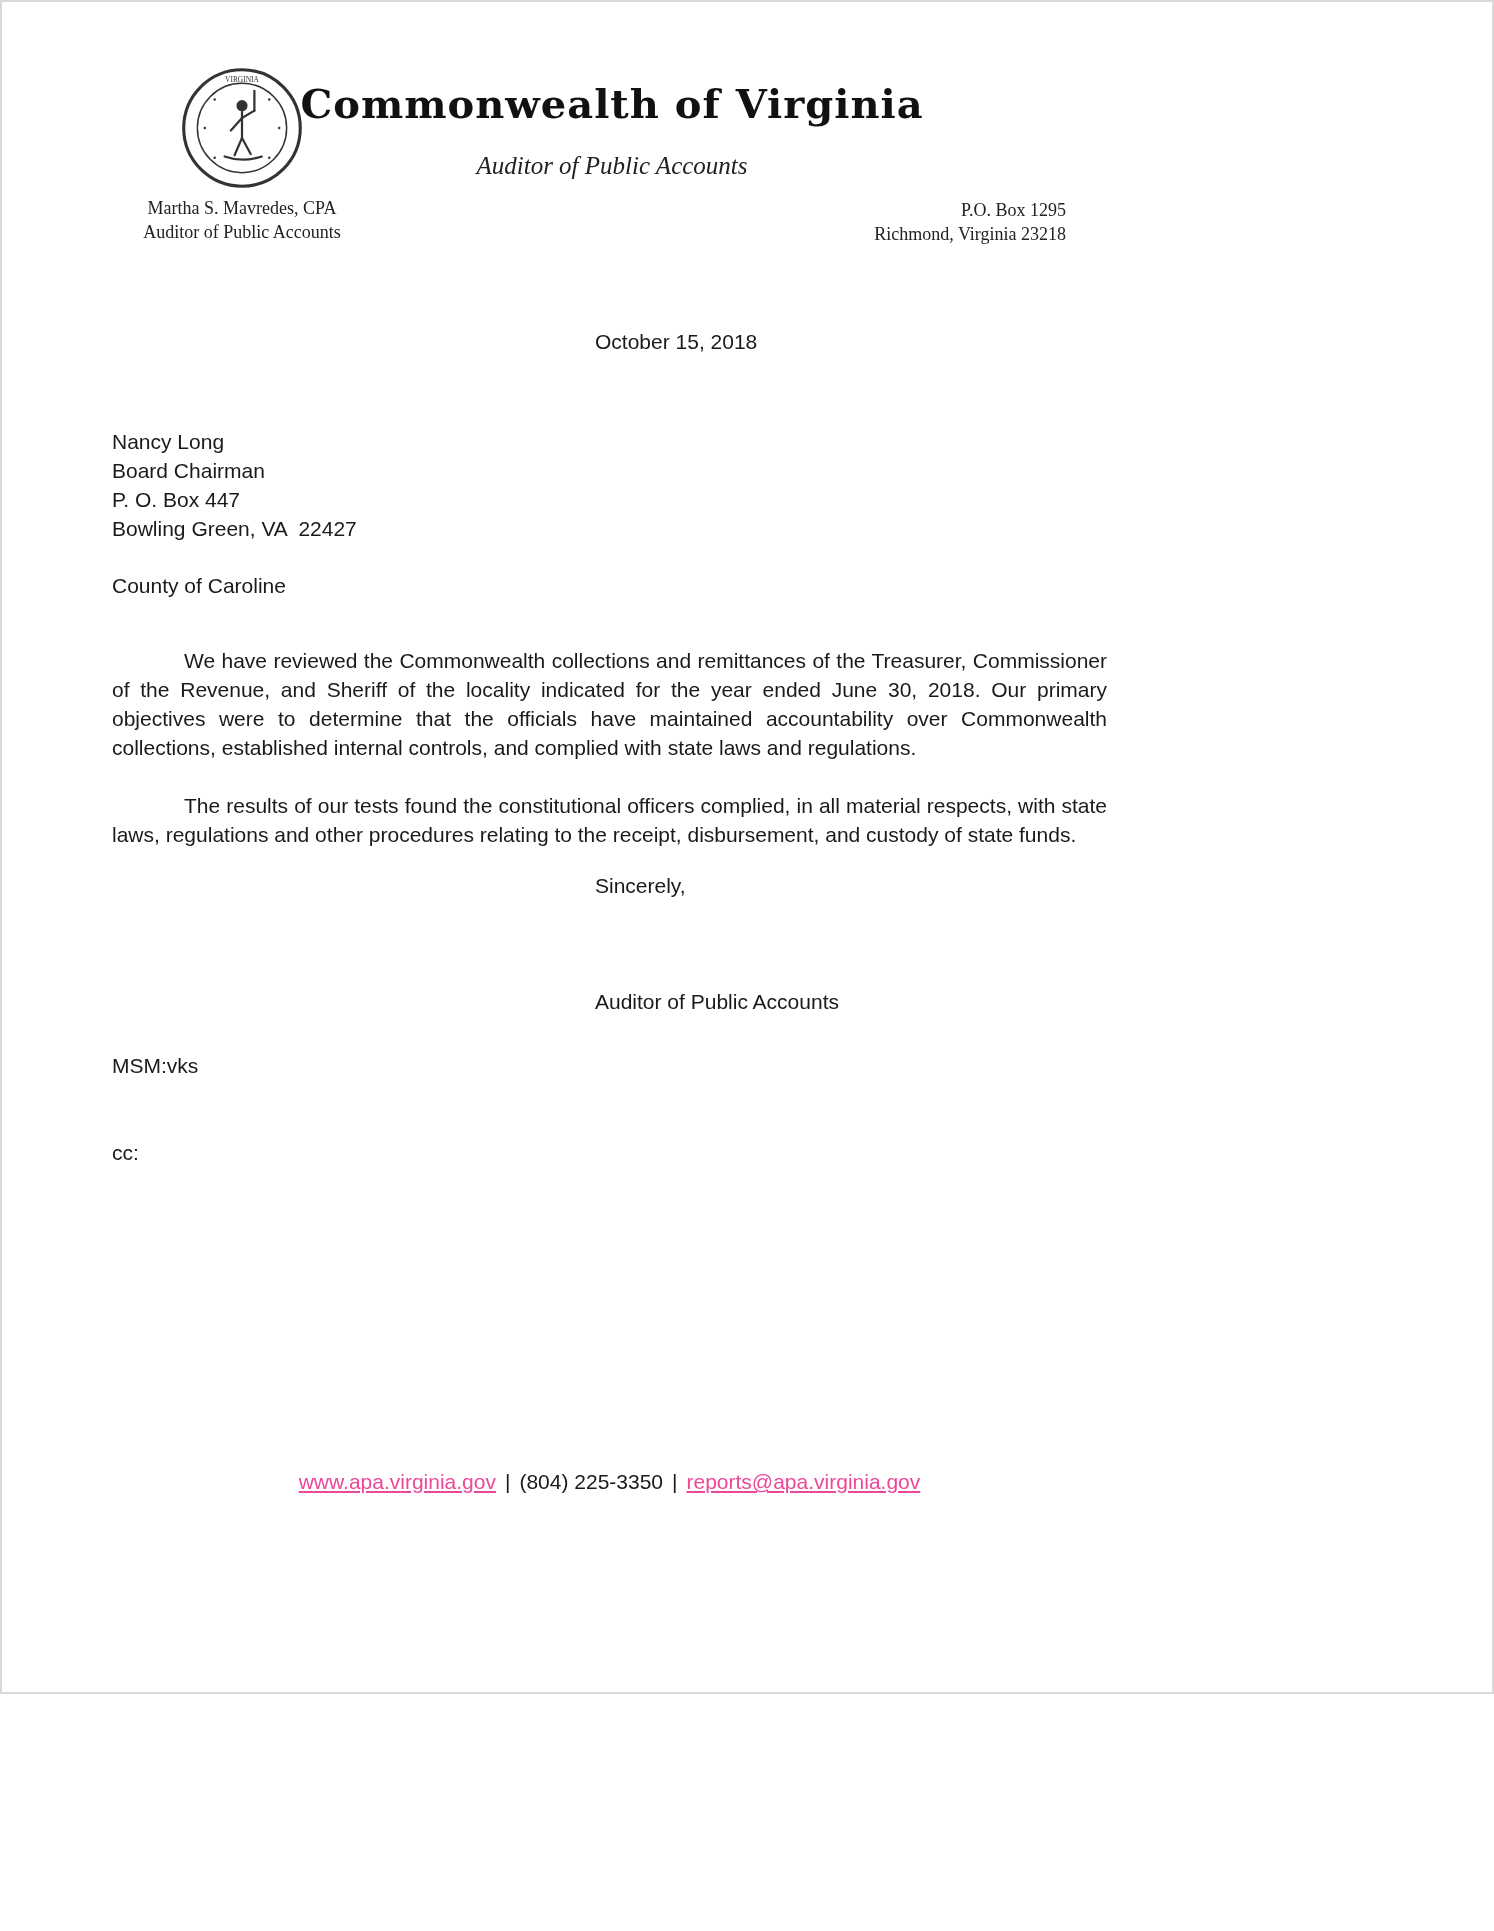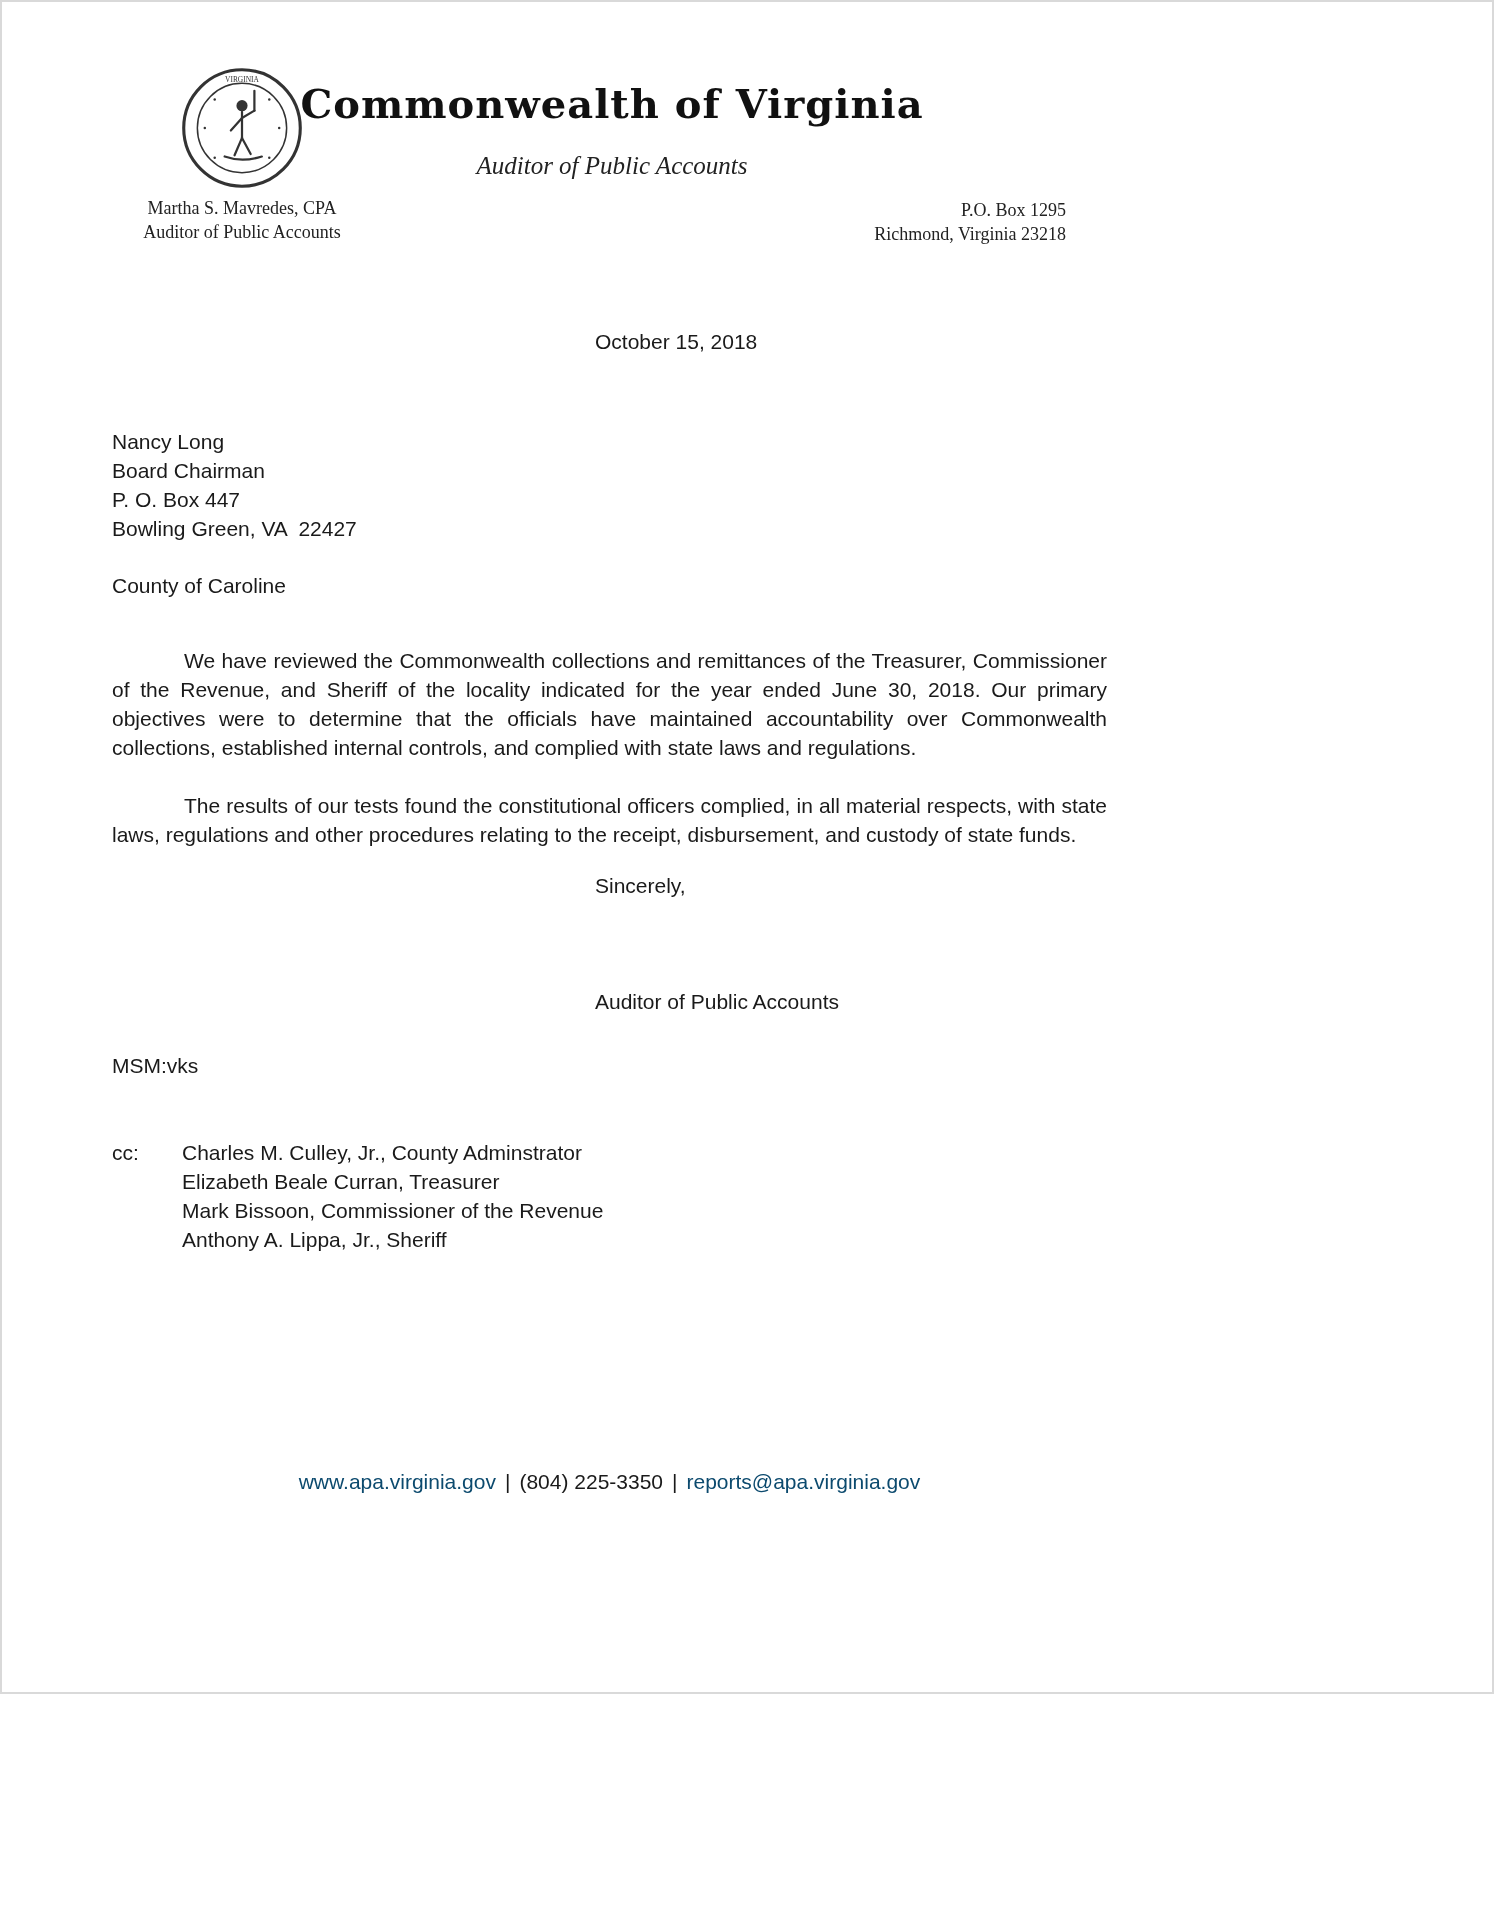--- a/index.html
+++ b/index.html
@@ -131,21 +131,22 @@
   .page-footer {
     position: absolute;
     left: 110px;
     top: 1465px;
     width: 995px;
     text-align: center;
     font-size: 21px;
     line-height: 29px;
   }
   .footer-link {
-    color: #0c4a6e;
+    color: #ec4899;
+    text-decoration: underline;
     cursor: pointer;
   }
   .footer-sep {
     margin: 0 9px;
     color: #1a1a1a;
   }
   .footer-phone {
     color: #1a1a1a;
   }
 </style>
@@ -210,26 +211,20 @@
     <p class="body-paragraph">The results of our tests found the constitutional officers complied, in all material respects, with state laws, regulations and other procedures relating to the receipt, disbursement, and custody of state funds.</p>
 
     <div class="closing-line">Sincerely,</div>
 
     <div class="signature-title-line">Auditor of Public Accounts</div>
 
     <div class="initials-line">MSM:vks</div>
 
     <div class="cc-block">
       <div class="cc-label">cc:</div>
-      <div class="cc-list">
-        <div class="cc-item">Charles M. Culley, Jr., County Adminstrator</div>
-        <div class="cc-item">Elizabeth Beale Curran, Treasurer</div>
-        <div class="cc-item">Mark Bissoon, Commissioner of the Revenue</div>
-        <div class="cc-item">Anthony A. Lippa, Jr., Sheriff</div>
-      </div>
     </div>
 
   </div>
 
   <div class="page-footer">
     <span class="footer-link">www.apa.virginia.gov</span><span class="footer-sep">|</span><span class="footer-phone">(804) 225-3350</span><span class="footer-sep">|</span><span class="footer-link">reports@apa.virginia.gov</span>
   </div>
 
 </div>
 

